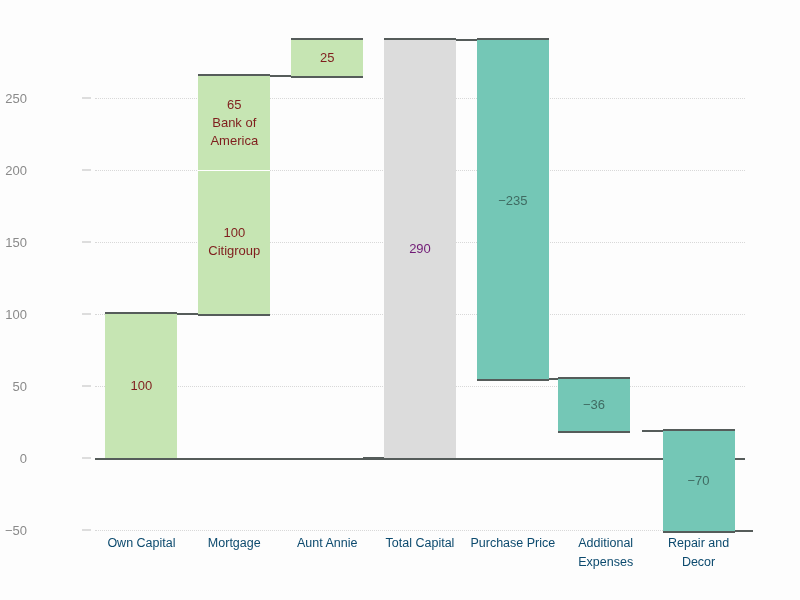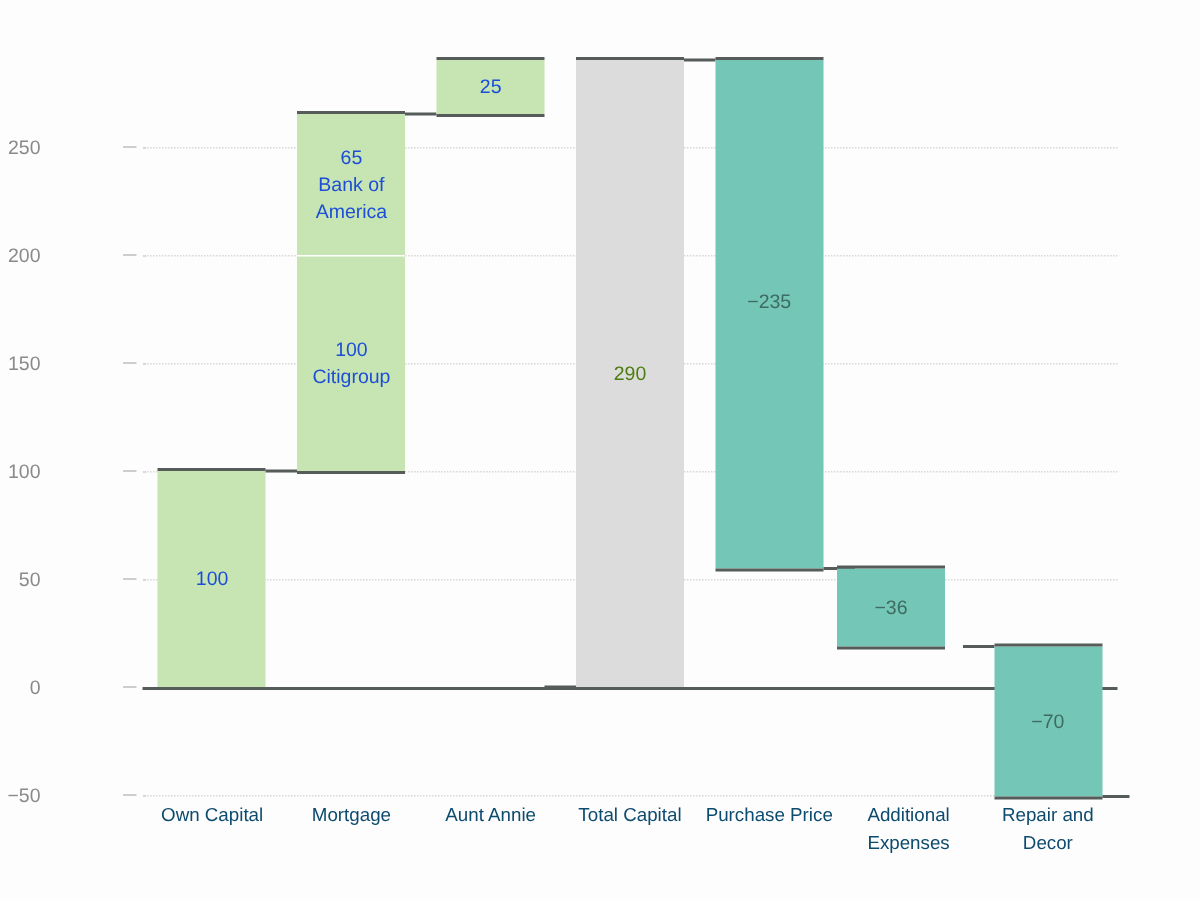--- a/index.html
+++ b/index.html
@@ -82,26 +82,26 @@
     background: #ffffff;
   }
 
   .bar-label {
     position: absolute;
     left: 0;
     right: 0;
     text-align: center;
     font-size: 13px;
     line-height: 18px;
-    color: #1d4ed8;
+    color: #7f1d1d;
     pointer-events: none;
     white-space: pre-line;
     transform: translateY(-50%);
   }
-  .bar-label.gray { color: #4d7c0f; }
+  .bar-label.gray { color: #701a75; }
   .bar-label.teal { color: #3f6b62; }
 
   
   .connector {
     position: absolute;
     height: 2px;
     background: #555c5a;
   }
 
   

